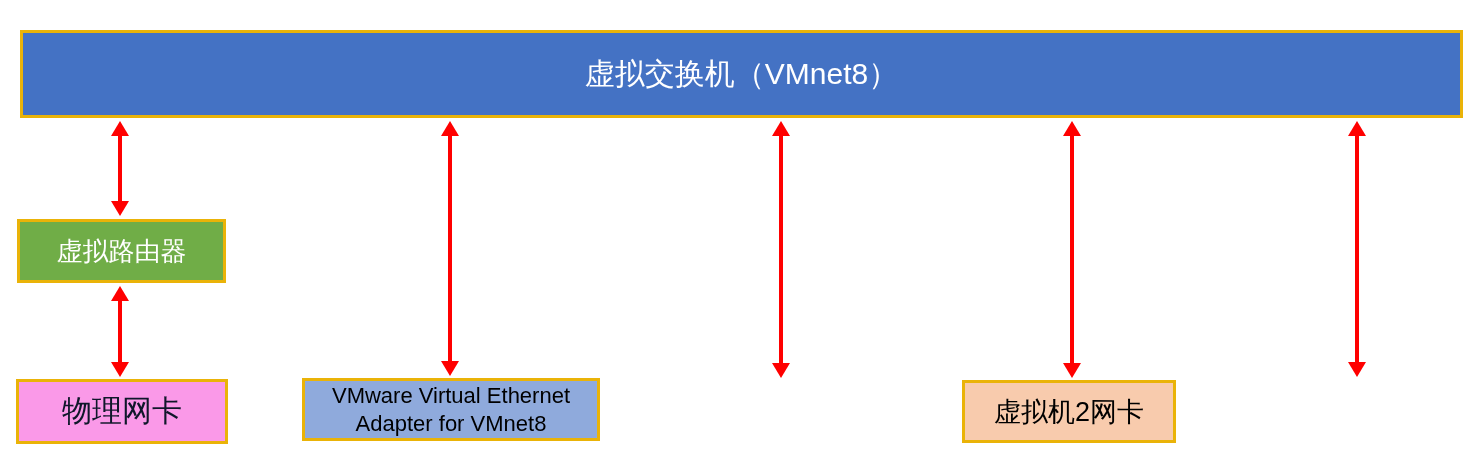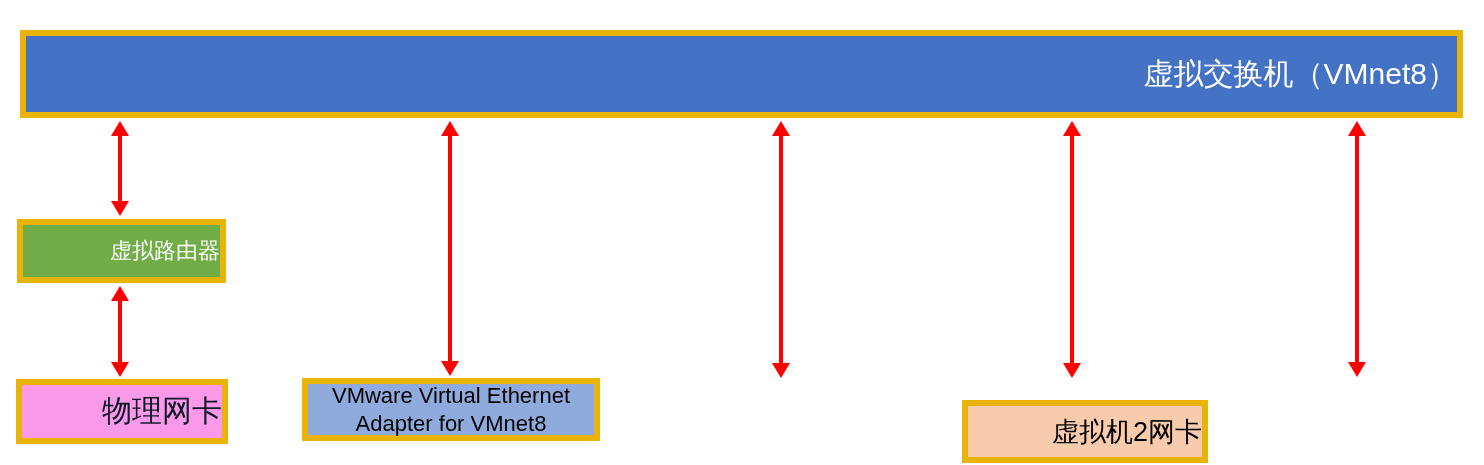--- a/index.html
+++ b/index.html
@@ -8,39 +8,39 @@
 
   .diagram {
     position: relative;
     width: 1484px;
     height: 465px;
     background: #ffffff;
   }
 
   .node {
     position: absolute;
-    border: 6px solid #eab308;
+    border: 3px solid #eab308;
     display: flex;
     align-items: center;
-    justify-content: flex-end;
+    justify-content: center;
     text-align: center;
   }
 
   .node-switch {
     left: 20px; top: 30px; width: 1443px; height: 88px;
     background: #4472C4;
     color: #ffffff;
     font-size: 30px;
   }
 
   .node-router {
     left: 17px; top: 219px; width: 209px; height: 64px;
     background: #70AD47;
     color: #ffffff;
-    font-size: 22px;
+    font-size: 26px;
   }
 
   .node-physical-nic {
     left: 16px; top: 379px; width: 212px; height: 65px;
     background: #FA99E8;
     color: #0f172a;
     font-size: 30px;
   }
 
   .node-vmware-adapter {
@@ -52,21 +52,21 @@
     padding: 16px 6px;
   }
 
   .node-orange {
     background: #F8CBAD;
     color: #000000;
     font-size: 27px;
   }
 
   .node-vm1 { left: 676px;  top: 380px; width: 213px; height: 63px; }
-  .node-vm2 { left: 962px;  top: 380px; width: 246px; height: 63px; margin-top: 20px; }
+  .node-vm2 { left: 962px;  top: 380px; width: 214px; height: 63px; }
   .node-vmn { left: 1247px; top: 379px; width: 216px; height: 64px; }
 
   
   .arrow { position: absolute; width: 0; }
   .arrow .shaft {
     position: absolute; left: -2px; top: 13px; bottom: 13px;
     width: 4px; background: #FF0000;
   }
   .arrow .head-up {
     position: absolute; top: 0; left: -9px;

